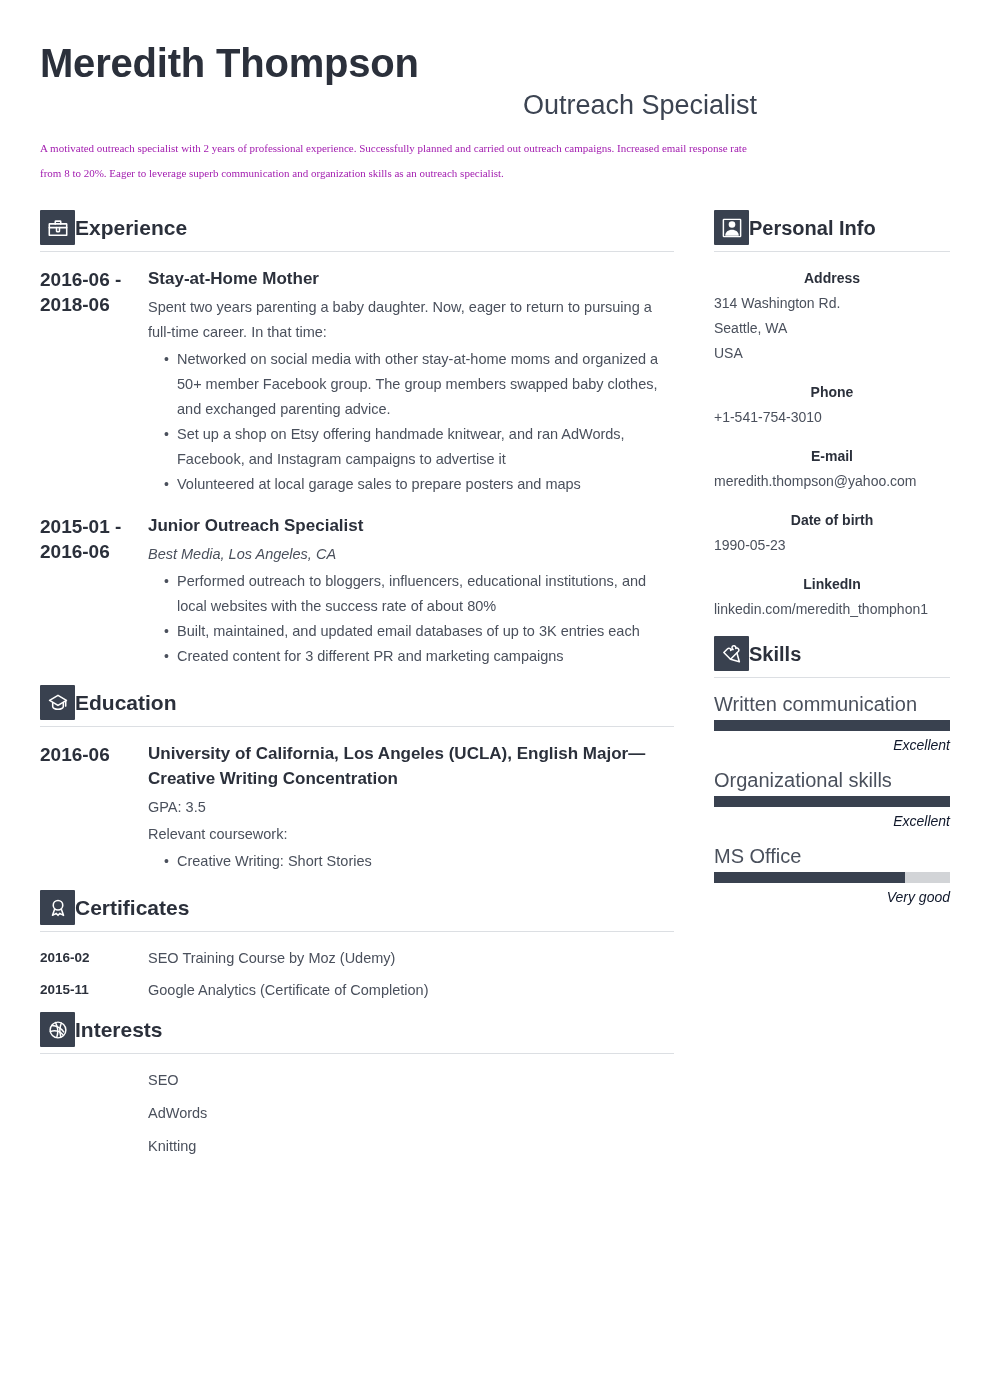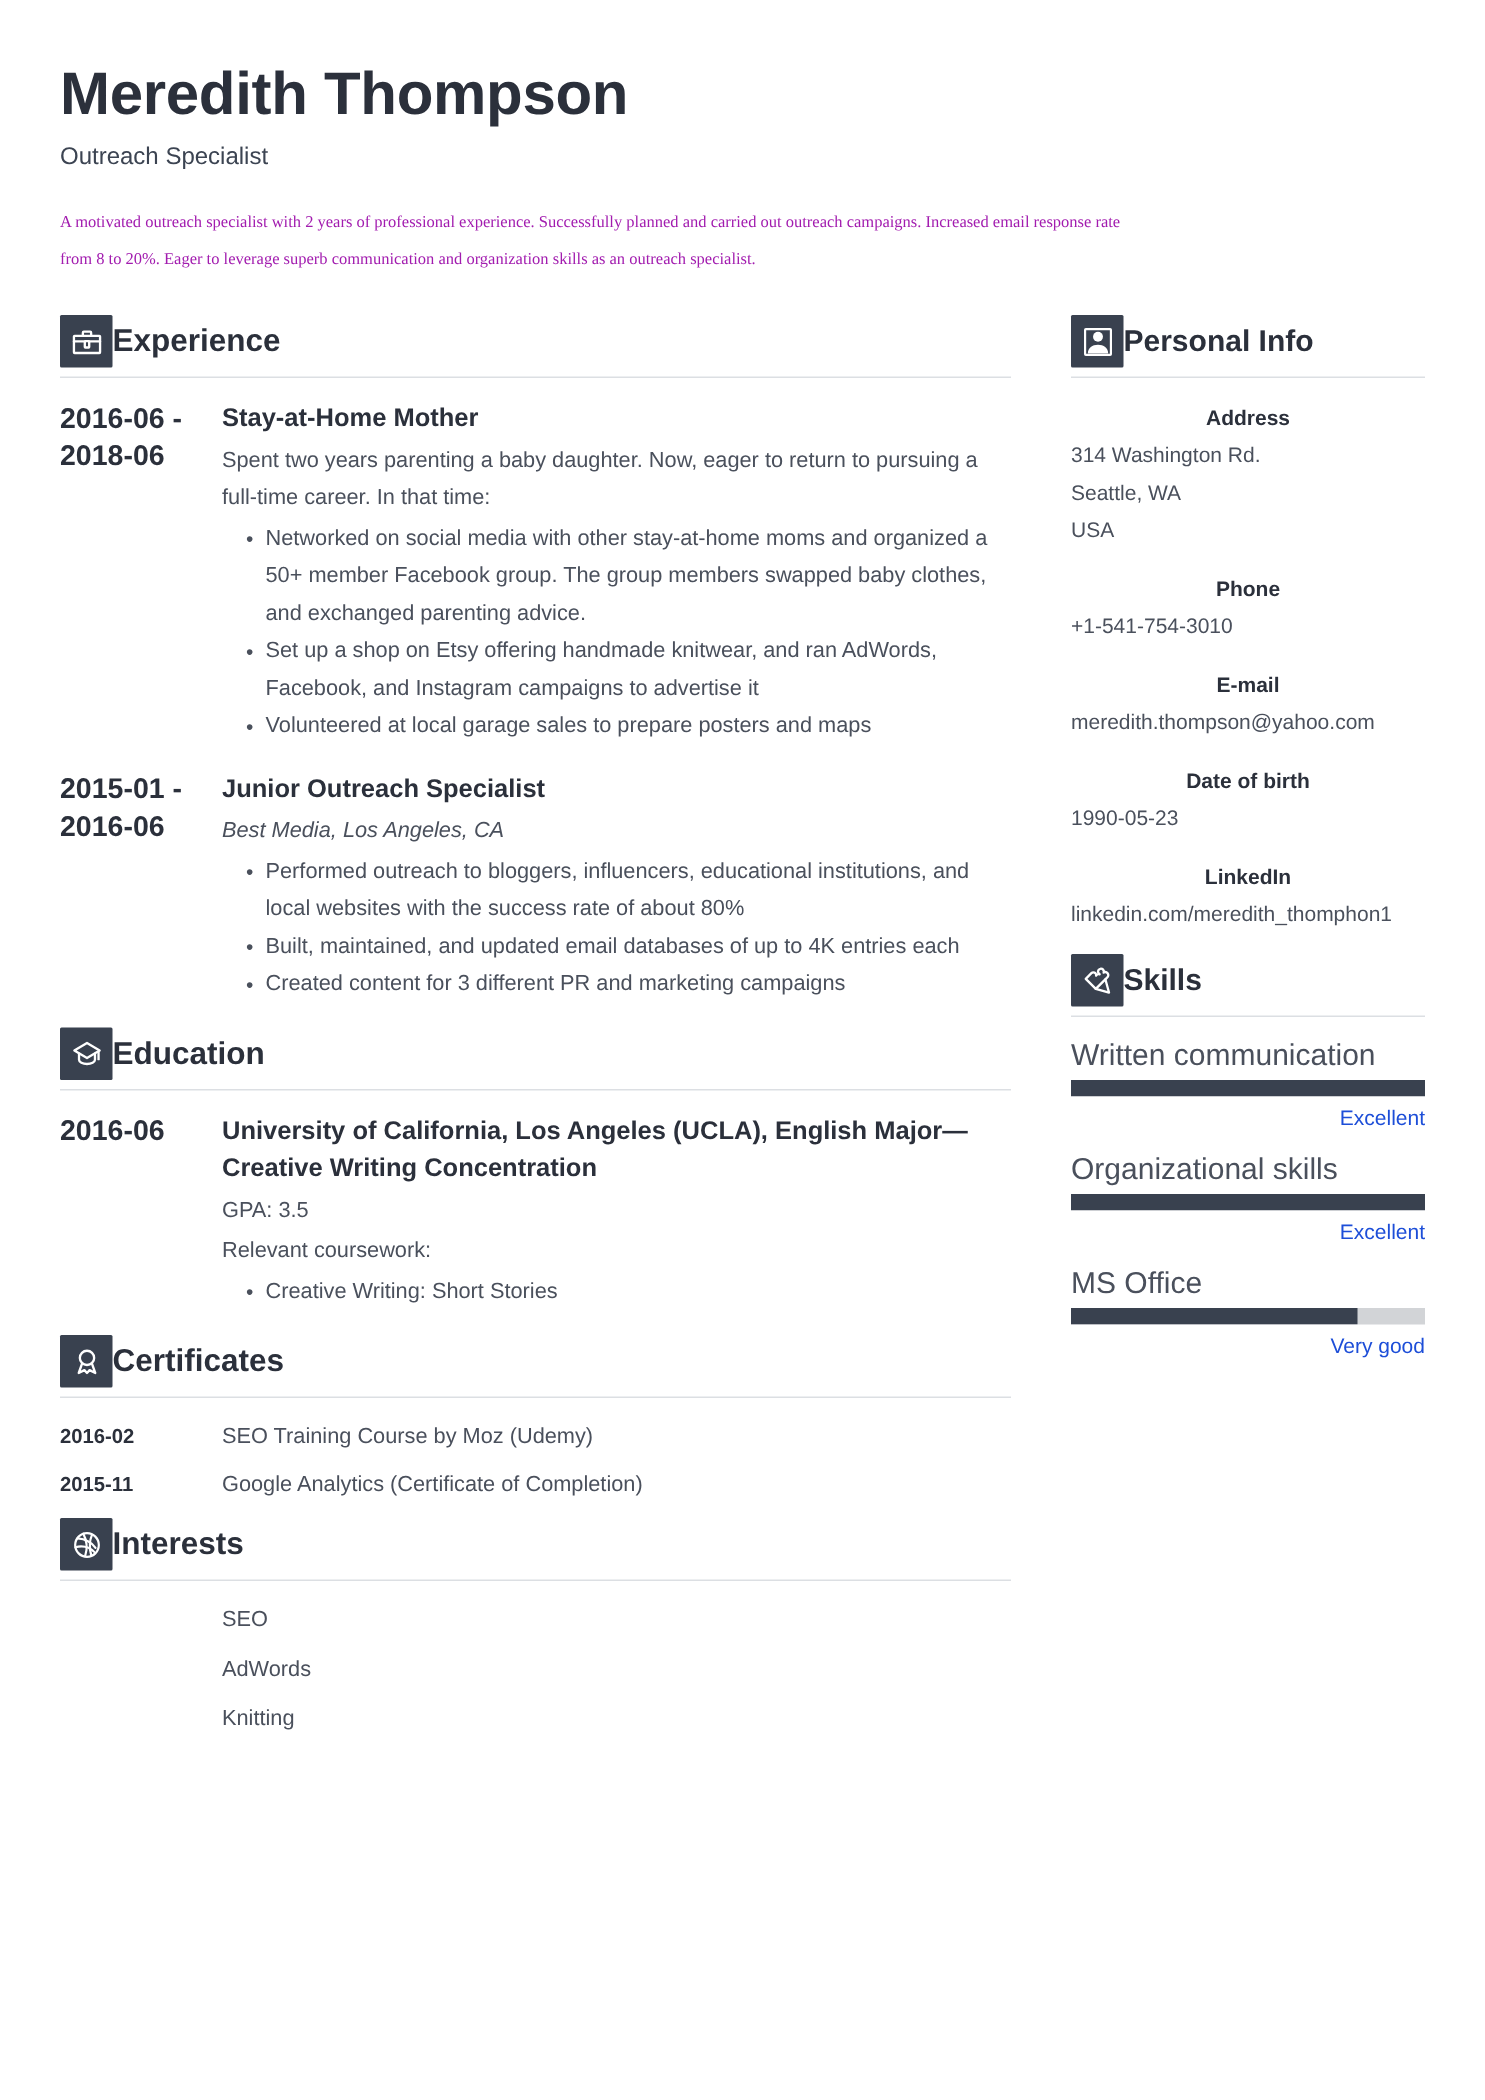--- a/index.html
+++ b/index.html
@@ -28,25 +28,26 @@
   .header { margin: 0 0 0 0; }
   .name {
     font-size: 40px;
     line-height: 46px;
     font-weight: bold;
     color: #2b303b;
     letter-spacing: -0.2px;
     margin: 0 0 6px 0;
   }
   .job-title {
-    font-size: 16px;
+    font-size: 27px;
     line-height: 26px;
     font-weight: normal;
     color: #3c4452;
     margin: 0 0 18px 0;
+    text-align: right;
   }
   .summary {
     font-size: 11px;
     line-height: 25px;
     color: #a21caf;
     margin: 0;
     max-width: 910px;
     font-family: Liberation Serif, serif;
   }
 
@@ -209,23 +210,24 @@
     position: relative;
     overflow: hidden;
   }
   .skill-fill {
     height: 11px;
     background: #39414f;
   }
   .skill-level {
     font-size: 14px;
     line-height: 25px;
-    color: #1d4ed8;
+    color: #0f172a;
     text-align: right;
     margin-top: 2px;
+    font-style: italic;
   }
 </style>
 </head>
 <body>
 
 <div class="page">
 
   <div class="header">
     <h1 class="name">Meredith Thompson</h1>
     <div class="job-title">Outreach Specialist</div>
@@ -269,21 +271,21 @@
         <div class="entry">
           <div class="entry-date">
             <div>2015-01 -</div>
             <div>2016-06</div>
           </div>
           <div class="entry-main">
             <div class="entry-title">Junior Outreach Specialist</div>
             <div class="entry-sub">Best Media, Los Angeles, CA</div>
             <ul class="bullets">
               <li>Performed outreach to bloggers, influencers, educational institutions, and local websites with the success rate of about 80%</li>
-              <li>Built, maintained, and updated email databases of up to 4K entries each</li>
+              <li>Built, maintained, and updated email databases of up to 3K entries each</li>
               <li>Created content for 3 different PR and marketing campaigns</li>
             </ul>
           </div>
         </div>
       </div>
 
       <div class="section">
         <div class="section-head">
           <span class="sec-icon">
             <svg width="22" height="22" viewBox="0 0 24 24" fill="none" stroke="#ffffff" stroke-width="1.7" stroke-linecap="round" stroke-linejoin="round">

